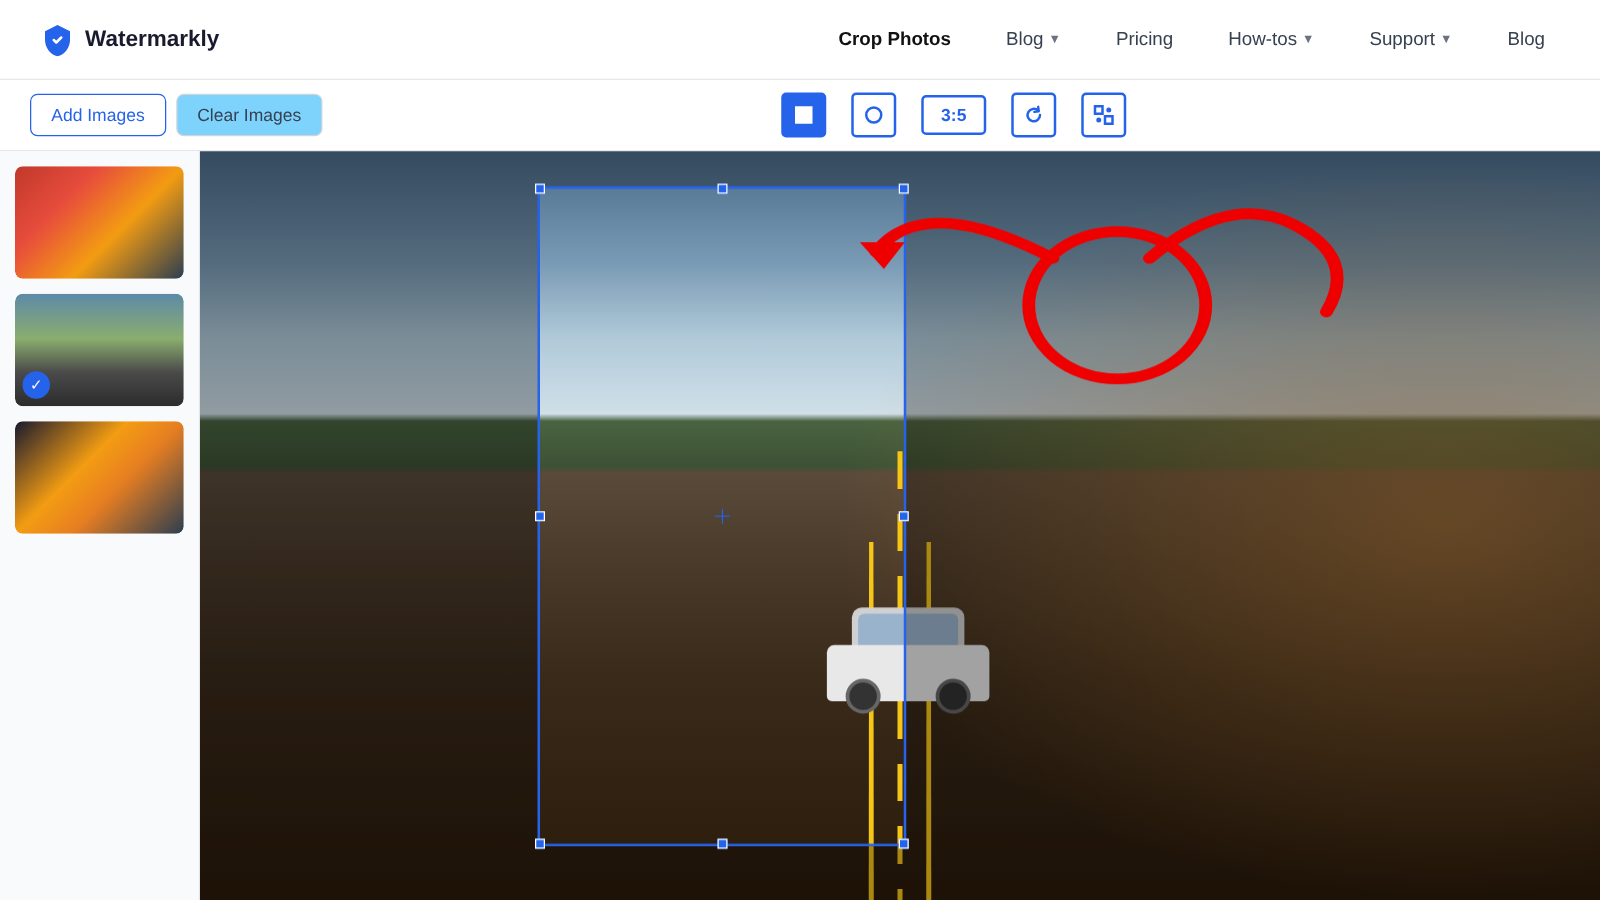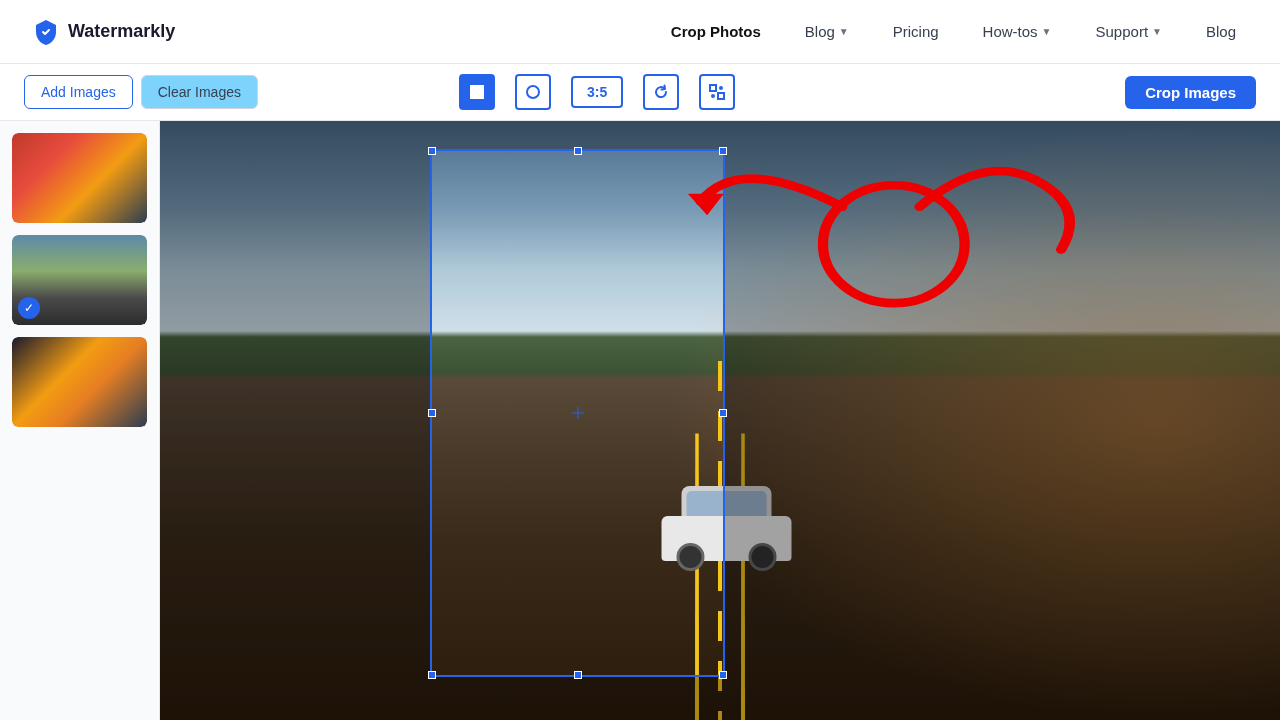--- a/index.html
+++ b/index.html
@@ -445,21 +445,20 @@
     </button>
     <button class="icon-btn">
       <svg width="18" height="18" viewBox="0 0 18 18" fill="none">
         <rect x="2" y="2" width="6" height="6" stroke="#2563eb" stroke-width="2"></rect>
         <rect x="10" y="10" width="6" height="6" stroke="#2563eb" stroke-width="2"></rect>
         <circle cx="13" cy="5" r="2" fill="#2563eb"></circle>
         <circle cx="5" cy="13" r="2" fill="#2563eb"></circle>
       </svg>
     </button>
   </div>
-  <button class="btn-crop-images">Crop Images</button>
 </div>
 
 <div class="main">
 
   <div class="sidebar">
     <div class="thumb-container">
       <div class="thumb-1"></div>
     </div>
     <div class="thumb-container">
       <div class="thumb-2"></div>

